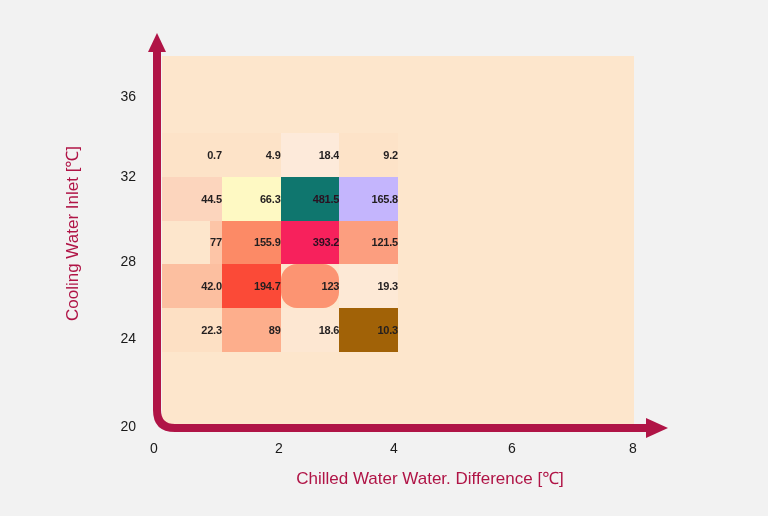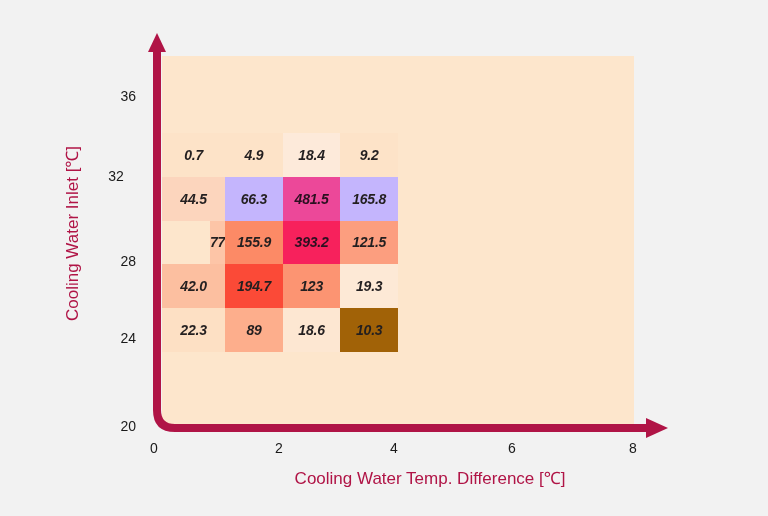--- a/index.html
+++ b/index.html
@@ -48,26 +48,25 @@
     top: 133px;
     width: 236px;
     height: 219px;
     display: grid;
     grid-template-columns: repeat(4, 1fr);
     grid-template-rows: repeat(5, 1fr);
   }
   .cell {
     display: flex;
     align-items: center;
-    justify-content: center;
-    font-size: 14px;
+    justify-content: flex-end;
+    font-size: 11px;
     font-weight: bold;
     color: #231f20;
     letter-spacing: -0.2px;
-    font-style: italic;
   }
   .cell.dark-text {
     color: #2b1020;
   }
 
   
   .tick {
     position: absolute;
     font-size: 14px;
     color: #1a1a1a;
@@ -130,24 +129,24 @@
     <div class="cell" style="background: rgb(253, 234, 218);">
         <span>18.4</span>
       </div>
     <div class="cell" style="background: rgb(253, 227, 200);">
         <span>9.2</span>
       </div>
 
     <div class="cell" style="background: rgb(252, 213, 189);">
         <span>44.5</span>
       </div>
-    <div class="cell" style="background: #c4b5fd;">
+    <div class="cell" style="background: #fef9c3;">
         <span>66.3</span>
       </div>
-    <div class="cell dark-text" style="background: #ec4899;">
+    <div class="cell dark-text" style="background: #0f766e;">
         <span>481.5</span>
       </div>
     <div class="cell" style="background: #c4b5fd;">
         <span>165.8</span>
       </div>
 
     <div class="cell" style="background: rgb(253, 197, 167); margin-left: 48px;">
         <span>77</span>
       </div>
     <div class="cell" style="background: rgb(252, 138, 102);">
@@ -159,21 +158,21 @@
     <div class="cell" style="background: rgb(252, 158, 127);">
         <span>121.5</span>
       </div>
 
     <div class="cell" style="background: rgb(252, 191, 160);">
         <span>42.0</span>
       </div>
     <div class="cell" style="background: rgb(251, 74, 55);">
         <span>194.7</span>
       </div>
-    <div class="cell" style="background: rgb(252, 148, 114);">
+    <div class="cell" style="background: rgb(252, 148, 114); border-radius: 16px;">
         <span>123</span>
       </div>
     <div class="cell" style="background: rgb(253, 233, 214);">
         <span>19.3</span>
       </div>
 
     <div class="cell" style="background: rgb(253, 224, 196);">
         <span>22.3</span>
       </div>
     <div class="cell" style="background: rgb(253, 174, 140);">
@@ -181,27 +180,27 @@
       </div>
     <div class="cell" style="background: rgb(253, 231, 210);">
         <span>18.6</span>
       </div>
     <div class="cell" style="background: #a16207;">
         <span>10.3</span>
       </div>
   </div>
 
   <div class="tick ytick" style="left:96px; top:88px;">36</div>
-  <div class="tick ytick" style="left:96px; top:168px;text-align:center;">32</div>
+  <div class="tick ytick" style="left:96px; top:168px;">32</div>
   <div class="tick ytick" style="left:96px; top:253px;">28</div>
   <div class="tick ytick" style="left:96px; top:330px;">24</div>
   <div class="tick ytick" style="left:96px; top:418px;">20</div>
 
   <div class="tick xtick" style="left:134px; top:440px;">0</div>
   <div class="tick xtick" style="left:259px; top:440px;">2</div>
   <div class="tick xtick" style="left:374px; top:440px;">4</div>
   <div class="tick xtick" style="left:492px; top:440px;">6</div>
   <div class="tick xtick" style="left:613px; top:440px;">8</div>
 
   <div class="axis-title" id="y-axis-title">Cooling Water Inlet [℃]</div>
-  <div class="axis-title" id="x-axis-title">Cooling Water Temp. Difference [℃]</div>
+  <div class="axis-title" id="x-axis-title">Chilled Water Water. Difference [℃]</div>
 
 </div>
 
 </body></html>

